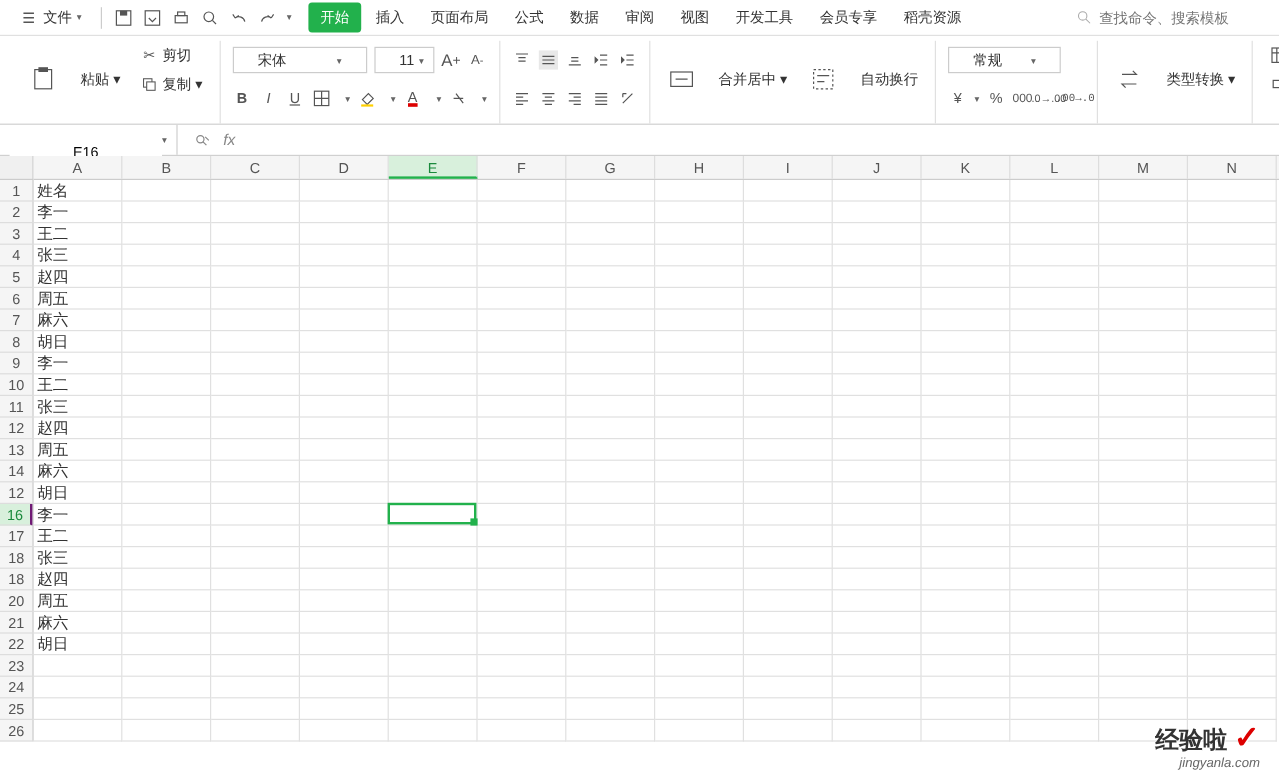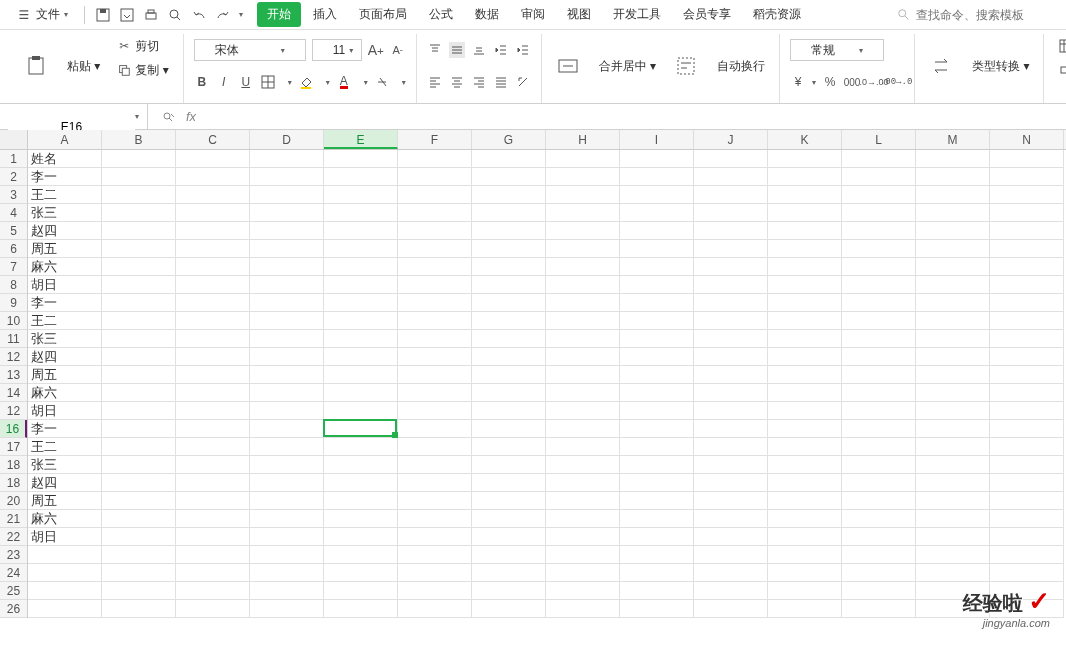--- a/index.html
+++ b/index.html
@@ -50,21 +50,21 @@
 .row-headers { position:absolute; top:20px; left:0; width:28px; background:#f5f5f5; border-right:1px solid #ccc; }
 .row-h { height:18px; text-align:center; line-height:18px; border-bottom:1px solid #ddd; font-size:12px; color:#555; }
 .row-h.sel { background:#d8f0dc; color:#1a8a3c; border-right:2px solid #701a75; }
 .cells { position:absolute; top:20px; left:28px; right:0; bottom:0; }
 .row { height:18px; display:flex; }
 .cell { width:74px; height:18px; border-right:1px solid #e0e0e0; border-bottom:1px solid #e0e0e0; padding:0 3px; line-height:18px; font-size:13px; font-family:"宋体",serif; overflow:hidden; }
 .sel-box { position:absolute; border:2px solid #22b14c; pointer-events:none; }
 .sel-handle { position:absolute; width:6px; height:6px; background:#22b14c; right:-3px; bottom:-3px; }
 
 
-.wm { position:absolute; right:16px; bottom:21px; text-align:right; }
+.wm { position:absolute; right:16px; bottom:8px; text-align:right; }
 .wm1 { font-size:20px; font-weight:bold; color:#333; text-shadow:1px 1px 0 #fff; }
 .wm1 .chk { color:#d00; font-size:26px; }
 .wm2 { font-size:11px; color:#666; font-style:italic; }
 
 svg { display:block; }
 </style>
 </head>
 <body>
 
 <div class="menubar">

